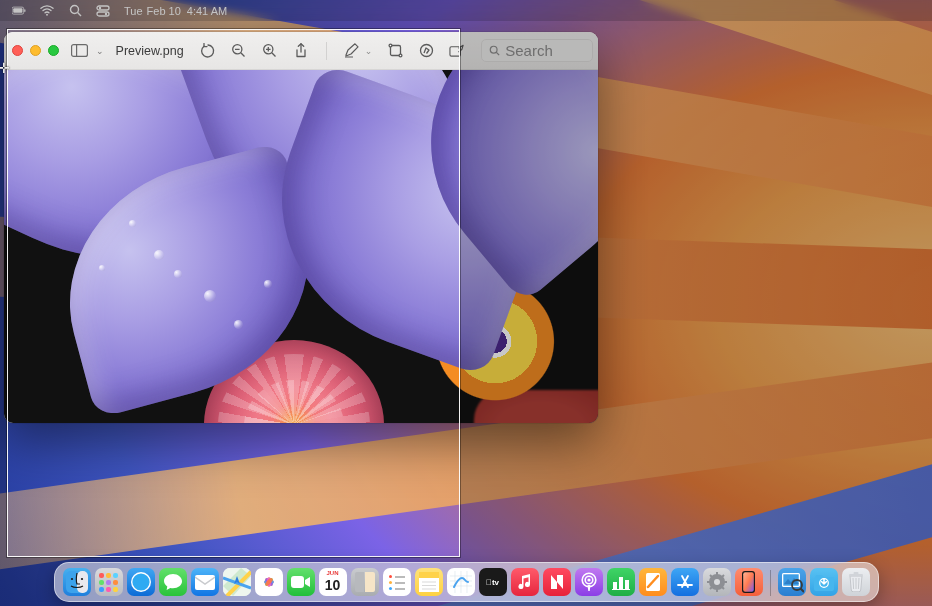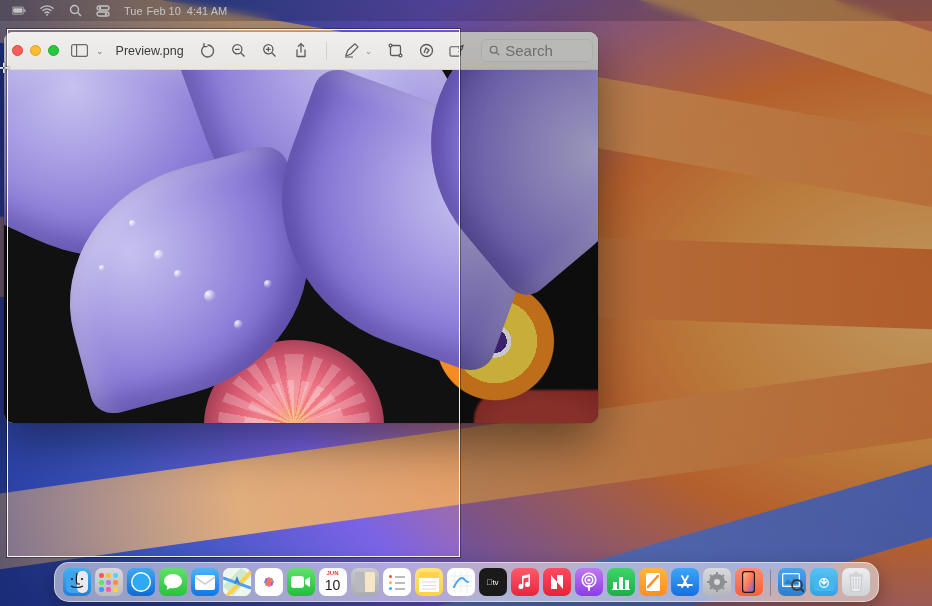--- a/index.html
+++ b/index.html
@@ -147,21 +147,21 @@
 .di-podcasts{background:linear-gradient(#c079f0,#8b3de6);}
 .di-numbers{background:linear-gradient(#3fd466,#1fae46);}
 .di-pages{background:linear-gradient(#ffb63b,#ff8d1e);}
 .di-appstore{background:linear-gradient(#3ea6f5,#146fe0);}
 .di-settings{background:linear-gradient(#d9dadd,#b3b6ba);}
 .di-iphone{background:linear-gradient(#ff8c6f,#f55f3a);}
 .di-preview{background:linear-gradient(#4aa4ea,#2b7ed0);}
 .di-downloads{background:linear-gradient(#58c2f2,#33a3e6);}
 .di-trash{background:linear-gradient(#eceef1,#cfd3d8);}
 .cal-top{position:absolute;top:2px;left:0;right:0;text-align:center;font-size:6px;font-weight:700;color:#e83b3a;}
-.cal-day{position:absolute;top:9px;left:0;right:0;text-align:center;font-size:14px;font-weight:400;color:#222;}
+.cal-day{position:absolute;top:9px;left:0;right:0;text-align:center;font-size:14px;font-weight:700;color:#222;}
 .rem-lines::before{content:"";position:absolute;left:6px;top:7px;width:3px;height:3px;border-radius:50%;background:#ff4d3d;box-shadow:0 6px 0 #ffb23d,0 12px 0 #3da8ff;}
 .rem-lines::after{content:"";position:absolute;left:12px;top:8px;width:10px;height:1.5px;background:#bbb;box-shadow:0 6px 0 #bbb,0 12px 0 #bbb;}
 .launch-grid{display:grid;grid-template-columns:repeat(3,5px);grid-auto-rows:5px;gap:2px;}
 .launch-grid span{width:5px;height:5px;border-radius:2px;}
 .contacts-book::before{content:"";position:absolute;left:4px;top:4px;width:9px;height:20px;background:#b7b9bd;border-radius:2px 0 0 2px;}
 .contacts-book::after{content:"";position:absolute;left:14px;top:4px;width:10px;height:20px;background:#f6e5c7;border-radius:0 2px 2px 0;}
 </style>
 </head>
 <body>
 
@@ -417,21 +417,21 @@
               <line x1="0" y1="10" x2="22" y2="10"></line>
               <line x1="0" y1="15" x2="22" y2="15"></line>
               <line x1="5" y1="0" x2="5" y2="22"></line>
               <line x1="11" y1="0" x2="11" y2="22"></line>
               <line x1="17" y1="0" x2="17" y2="22"></line>
             </g>
             <path d="M4 16c3-6 6-9 8-9 3 0 3 4 6 4" stroke="#4aa3ef" stroke-width="2" fill="none" stroke-linecap="round"></path>
           </svg>
       </div>
       <div class="dicon di-tv" title="TV">
-        <span style="font-size:8px;font-weight:400;color:#fff;">tv</span>
+        <span style="font-size:8px;font-weight:700;color:#fff;">tv</span>
       </div>
       <div class="dicon di-music" title="Music">
         <svg width="14" height="16" viewBox="0 0 14 16" fill="#fff">
             <path d="M4 2l8-2v10.5a2.5 2.5 0 1 1-1.5-2.3V3.3L5.5 4.5v8a2.5 2.5 0 1 1-1.5-2.3V2z"></path>
           </svg>
       </div>
       <div class="dicon di-news" title="News">
         <svg width="16" height="16" viewBox="0 0 16 16" fill="#fff">
             <path d="M2 1l6 7V1h6v14L8 8v7H2z"></path>
           </svg>

